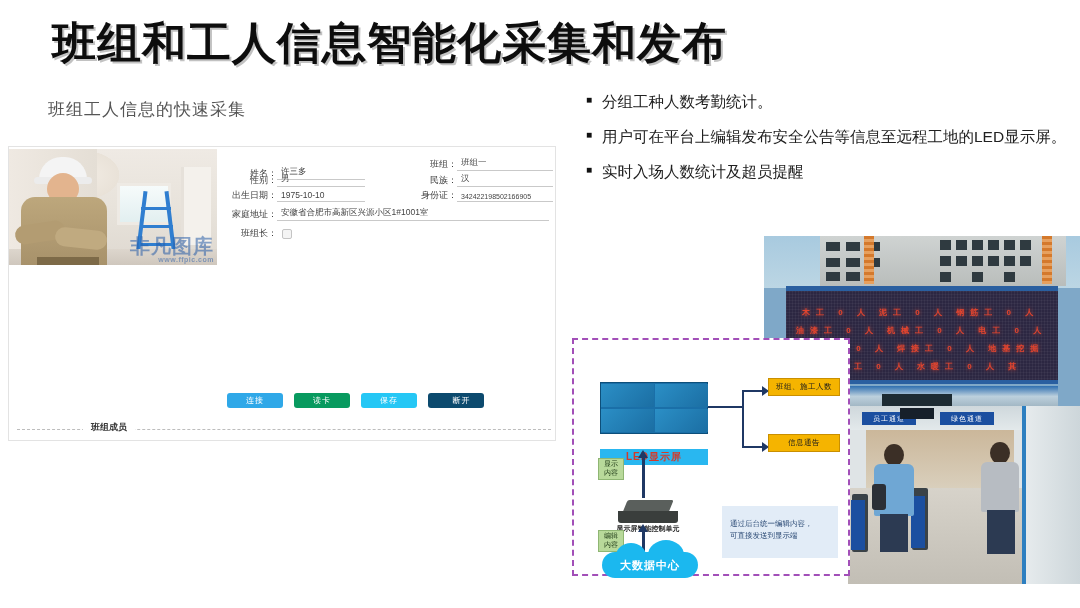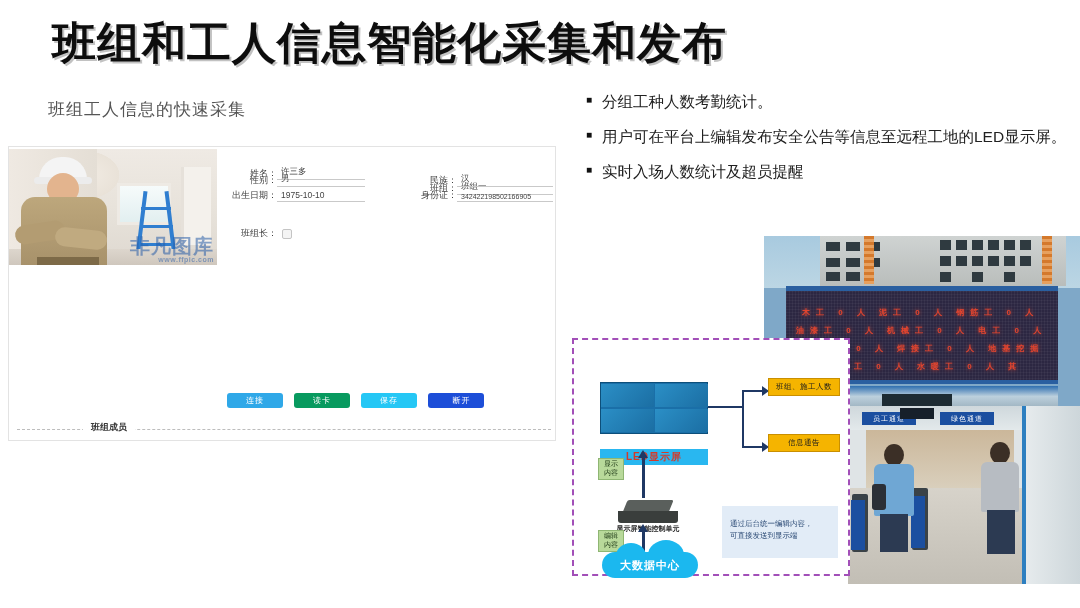--- a/index.html
+++ b/index.html
@@ -220,21 +220,21 @@
         <div class="wm-small">www.ffpic.com</div>
       </div>
     </div>
 
     <div id="form-area">
 
       <div class="frow" style="left:0px;top:6px;">
         <span class="flabel" style="width:54px;margin-top:10px;">姓名：</span>
         <span class="fval" style="width:88px;">许三多</span>
       </div>
-      <div class="frow" style="left:190px;top:6px;margin-top:24px;">
+      <div class="frow" style="left:190px;top:6px;">
         <span class="flabel" style="width:44px;">班组：</span>
         <span class="fval" style="width:96px;">班组一</span>
       </div>
 
       <div class="frow" style="left:0px;top:22px;">
         <span class="flabel" style="width:54px;">性别：</span>
         <span class="fval" style="width:88px;">男</span>
       </div>
       <div class="frow" style="left:190px;top:22px;">
         <span class="flabel" style="width:44px;">民族：</span>
@@ -243,32 +243,36 @@
 
       <div class="frow" style="left:0px;top:38px;">
         <span class="flabel" style="width:54px;">出生日期：</span>
         <span class="fval" style="width:88px;">1975-10-10</span>
       </div>
       <div class="frow" style="left:190px;top:38px;">
         <span class="flabel" style="width:44px;">身份证：</span>
         <span class="fval" style="width:96px;font-size:7px;">342422198502166905</span>
       </div>
 
+      <div class="frow" style="left:0px;top:56px;">
+        <span class="flabel" style="width:54px;">家庭地址：</span>
+        <span class="fval" style="width:272px;">安徽省合肥市高新区兴源小区1#1001室</span>
+      </div>
 
       <div class="frow" style="left:0px;top:76px;align-items:center;">
         <span class="flabel" style="width:54px;">班组长：</span>
         <span class="fcheck" style="margin-left:5px;"></span>
       </div>
     </div>
 
     <div class="btnrow">
       <div class="btn" style="background:#2fa8e8;">连接</div>
       <div class="btn" style="background:#089a5f;">读卡</div>
       <div class="btn" style="background:#25c7f5;">保存</div>
-      <div class="btn" style="background:#1d4ed8;padding-left:11px;">断开</div>
+      <div class="btn" style="background:#0c4a6e;padding-left:11px;">断开</div>
     </div>
 
     <div id="members">
       <div id="legend-line"></div>
       <div id="legend-text">班组成员</div>
     </div>
 
     <div id="searchrow">
 
       <span id="btn-query" style="margin-left:14px;">+ 查询</span>

